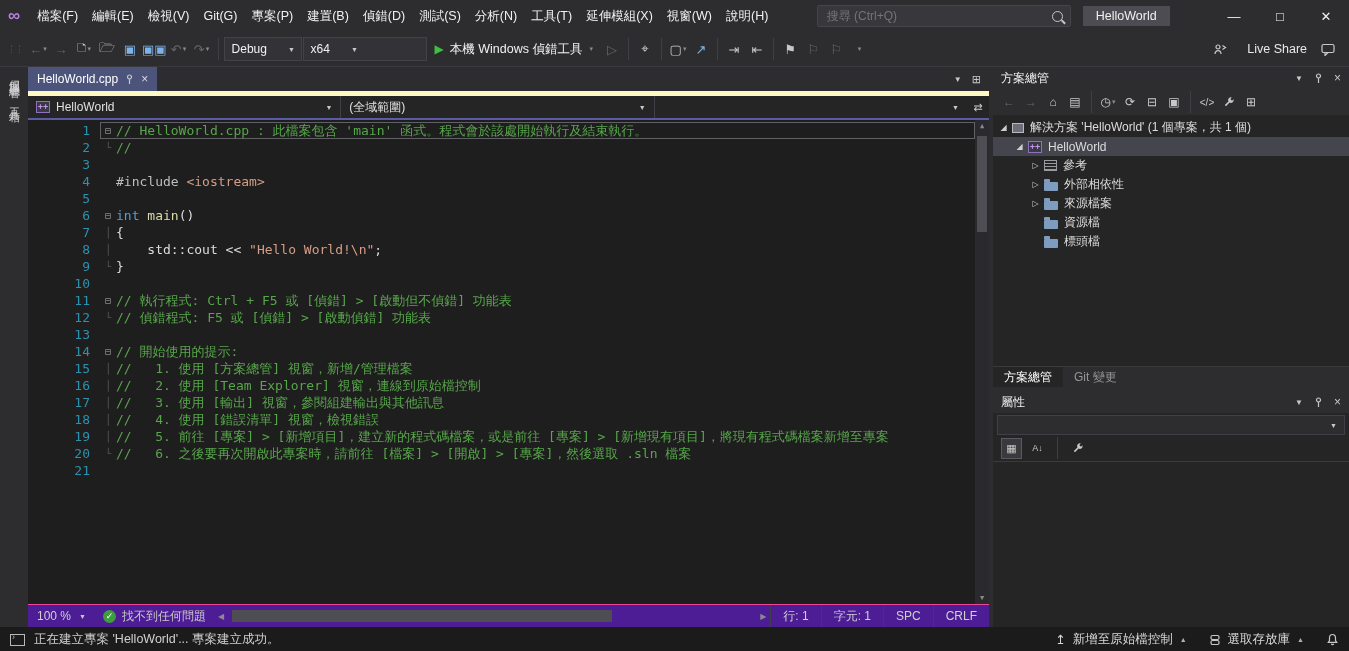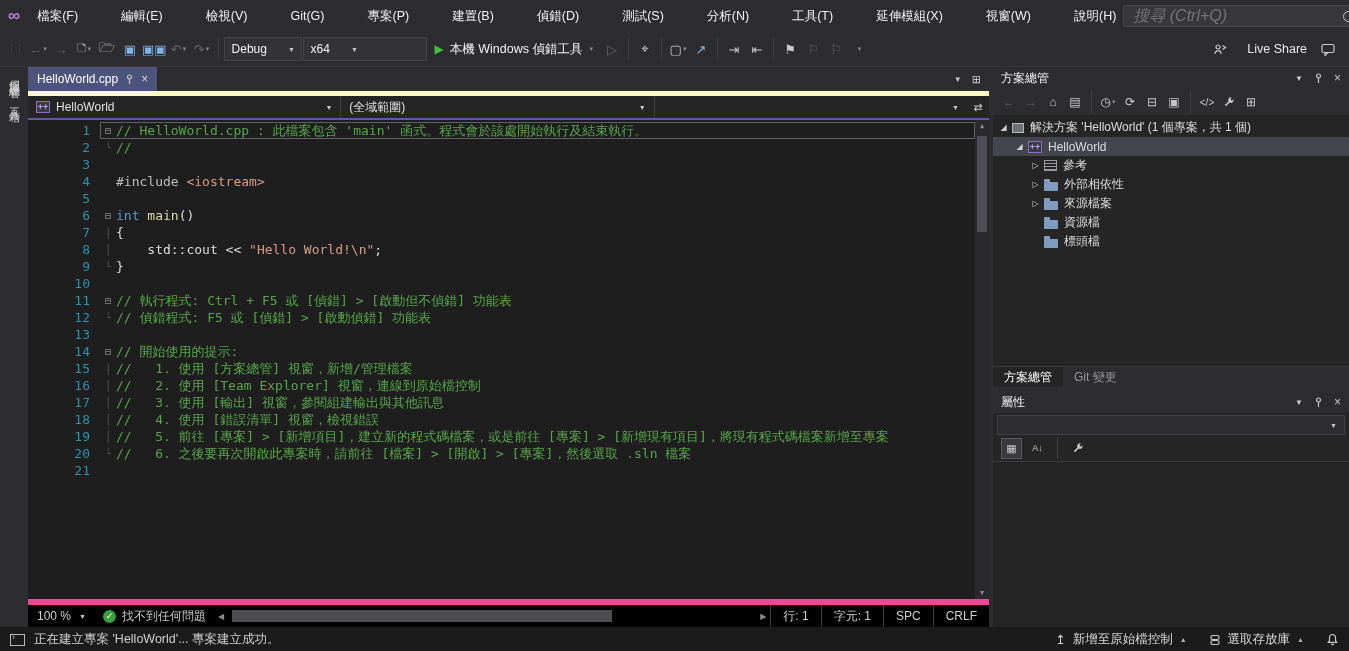--- a/index.html
+++ b/index.html
@@ -2,25 +2,25 @@
 <html><head>
 <meta charset="utf-8">
 <style>
   html,body{margin:0;padding:0;background:#1e1e1e;}
   .vs-root{position:relative;width:1349px;height:651px;background:#2d2d30;overflow:hidden;
     font-family:"Liberation Sans",sans-serif;color:#f1f1f1;font-size:12px;}
 
   
   .titlebar{height:32px;display:flex;align-items:center;background:#2d2d30;padding-left:8px;}
   .vs-logo{color:#b57ee0;font-size:17px;font-weight:bold;margin-right:10px;}
-  .menu-bar{display:flex;height:100%;gap:29px;}
+  .menu-bar{display:flex;height:100%;}
   .menu-item{padding:0 7px;line-height:32px;font-size:12.5px;color:#f1f1f1;cursor:default;white-space:nowrap;}
   .tb-search{margin-left:auto;display:flex;align-items:center;width:238px;height:20px;background:#38383c;
     border:1px solid #46464a;border-radius:2px;padding:0 7px;}
-  .tb-search input{flex:1;background:transparent;border:0;outline:0;color:#b3b3b3;font-size:16px;font-family:inherit;font-style:italic;}
+  .tb-search input{flex:1;background:transparent;border:0;outline:0;color:#b3b3b3;font-size:12px;font-family:inherit;}
   .mag{width:9px;height:9px;border:1.5px solid #c8c8c8;border-radius:50%;position:relative;flex:none;}
   .mag::after{content:"";position:absolute;width:5px;height:1.5px;background:#c8c8c8;transform:rotate(45deg);right:-4px;bottom:-2px;}
   .tb-chip{background:#4c4c52;padding:3px 13px;margin-left:12px;font-size:12.5px;}
   .win-controls{margin-left:auto;display:flex;height:32px;}
   .win-btn{width:46px;display:flex;align-items:center;justify-content:center;font-size:13px;color:#f1f1f1;}
 
   
   .toolbar{height:34px;display:flex;align-items:center;background:#2d2d30;padding:0 4px;gap:1px;border-bottom:1px solid #3a3a3e;}
   .grip{color:#58585c;font-size:9px;margin:0 3px;letter-spacing:-1px;}
   .tbtn{min-width:22px;height:24px;display:flex;align-items:center;justify-content:center;color:#c8c8c8;font-size:13px;}
@@ -67,21 +67,21 @@
   .tok-comment{color:#57a64a;}
   .tok-kw{color:#569cd6;}
   .tok-fn{color:#dcdcaa;}
   .tok-str{color:#d69d85;}
   .tok-pp{color:#bfbfbf;}
   .tok-plain{color:#dcdcdc;}
   .vscroll{position:absolute;top:0;right:0;bottom:0;width:14px;background:#2a2a2e;}
   .vthumb{position:absolute;top:16px;left:2px;width:10px;height:96px;background:#4d4d53;}
   .varrow{position:absolute;left:0;width:14px;height:12px;display:flex;align-items:center;justify-content:center;font-size:7px;color:#8a8a8e;}
 
-  .editor-bottom{height:22px;background:#000000;display:flex;align-items:center;border-top:6px solid #ec4899;font-size:12px;}
+  .editor-bottom{height:22px;background:#4c1d95;display:flex;align-items:center;border-top:1px solid #ec4899;font-size:12px;}
   .zoom{display:flex;align-items:center;gap:8px;padding:0 9px;color:#d0d0d0;white-space:nowrap;}
   .zoom .caret{font-size:7px;color:#c8c8c8;}
   .problems{display:flex;align-items:center;gap:6px;color:#c8c8c8;padding:0 8px;white-space:nowrap;}
   .checkdot{width:13px;height:13px;border-radius:50%;background:#3c9f3c;display:flex;align-items:center;justify-content:center;
     color:#fff;font-size:9px;flex:none;}
   .hscroll{flex:1;height:100%;position:relative;margin:0 2px;min-width:0;}
   .hthumb{position:absolute;top:5px;left:16px;height:12px;width:380px;background:#4d4d53;}
   .harrow{position:absolute;top:7px;font-size:8px;color:#8a8a8e;}
   .pos-cell{padding:0 12px;height:100%;display:flex;align-items:center;border-left:1px solid #3f3f46;color:#d0d0d0;white-space:nowrap;}
 

